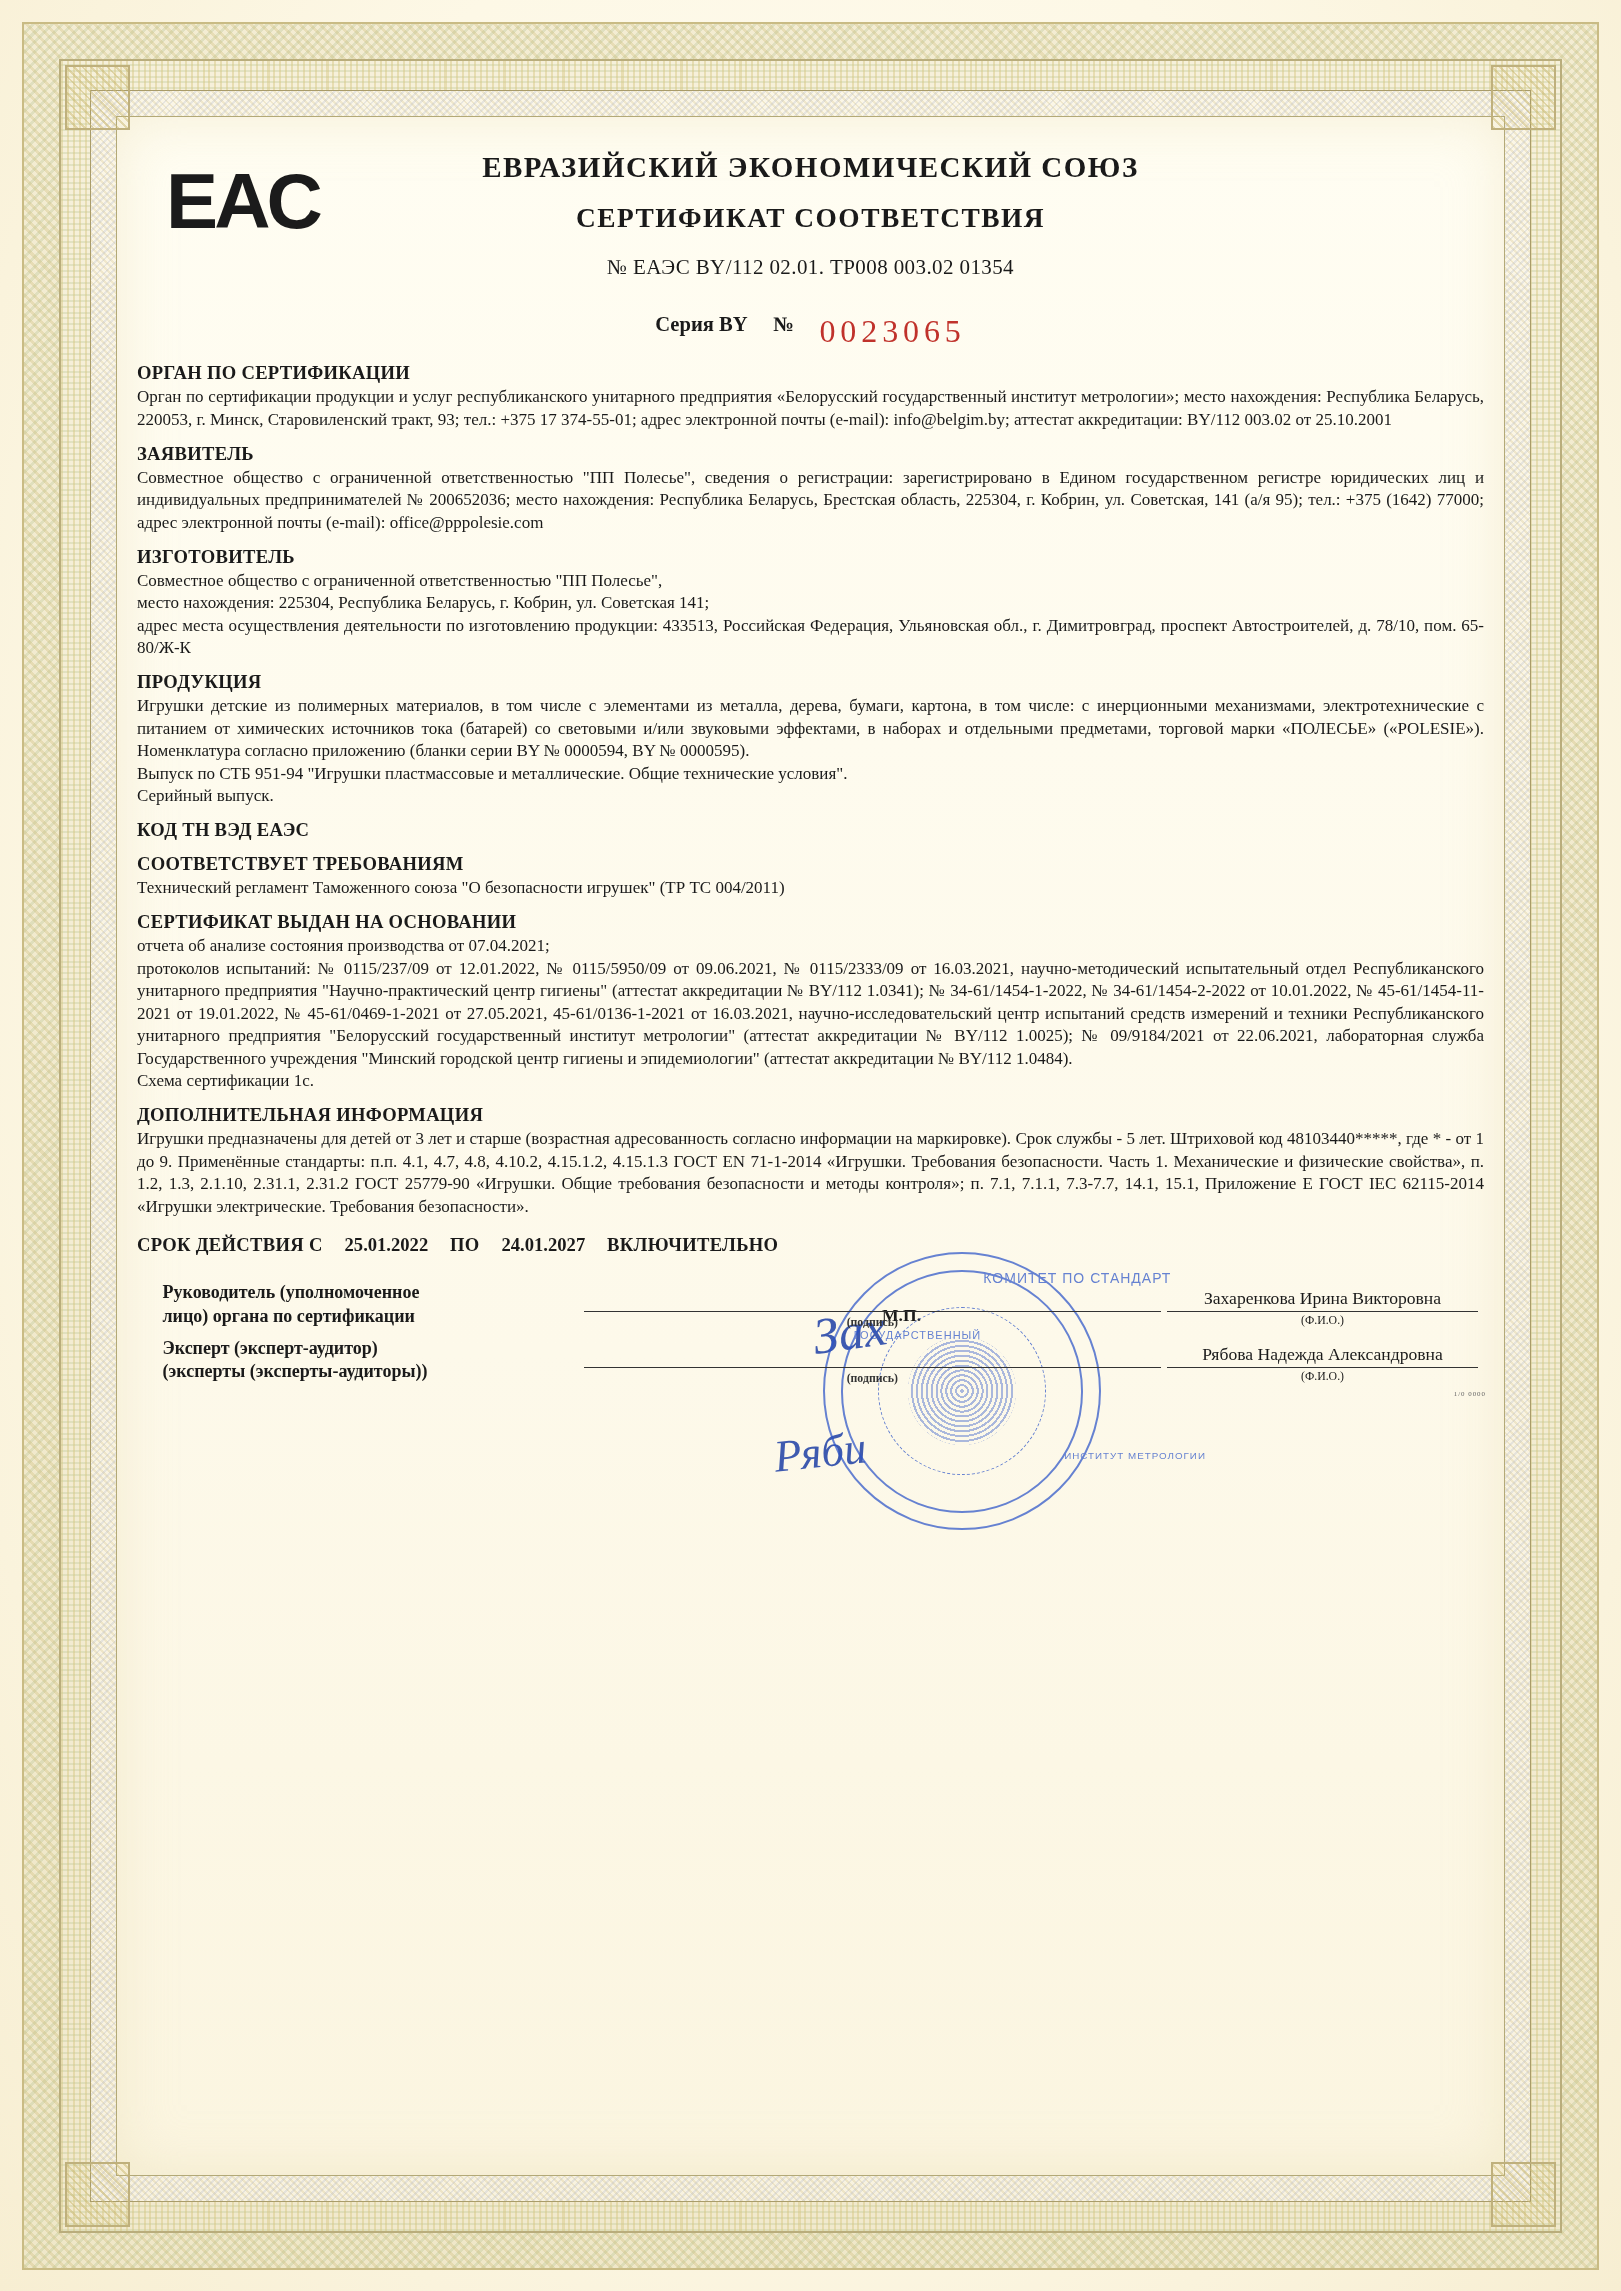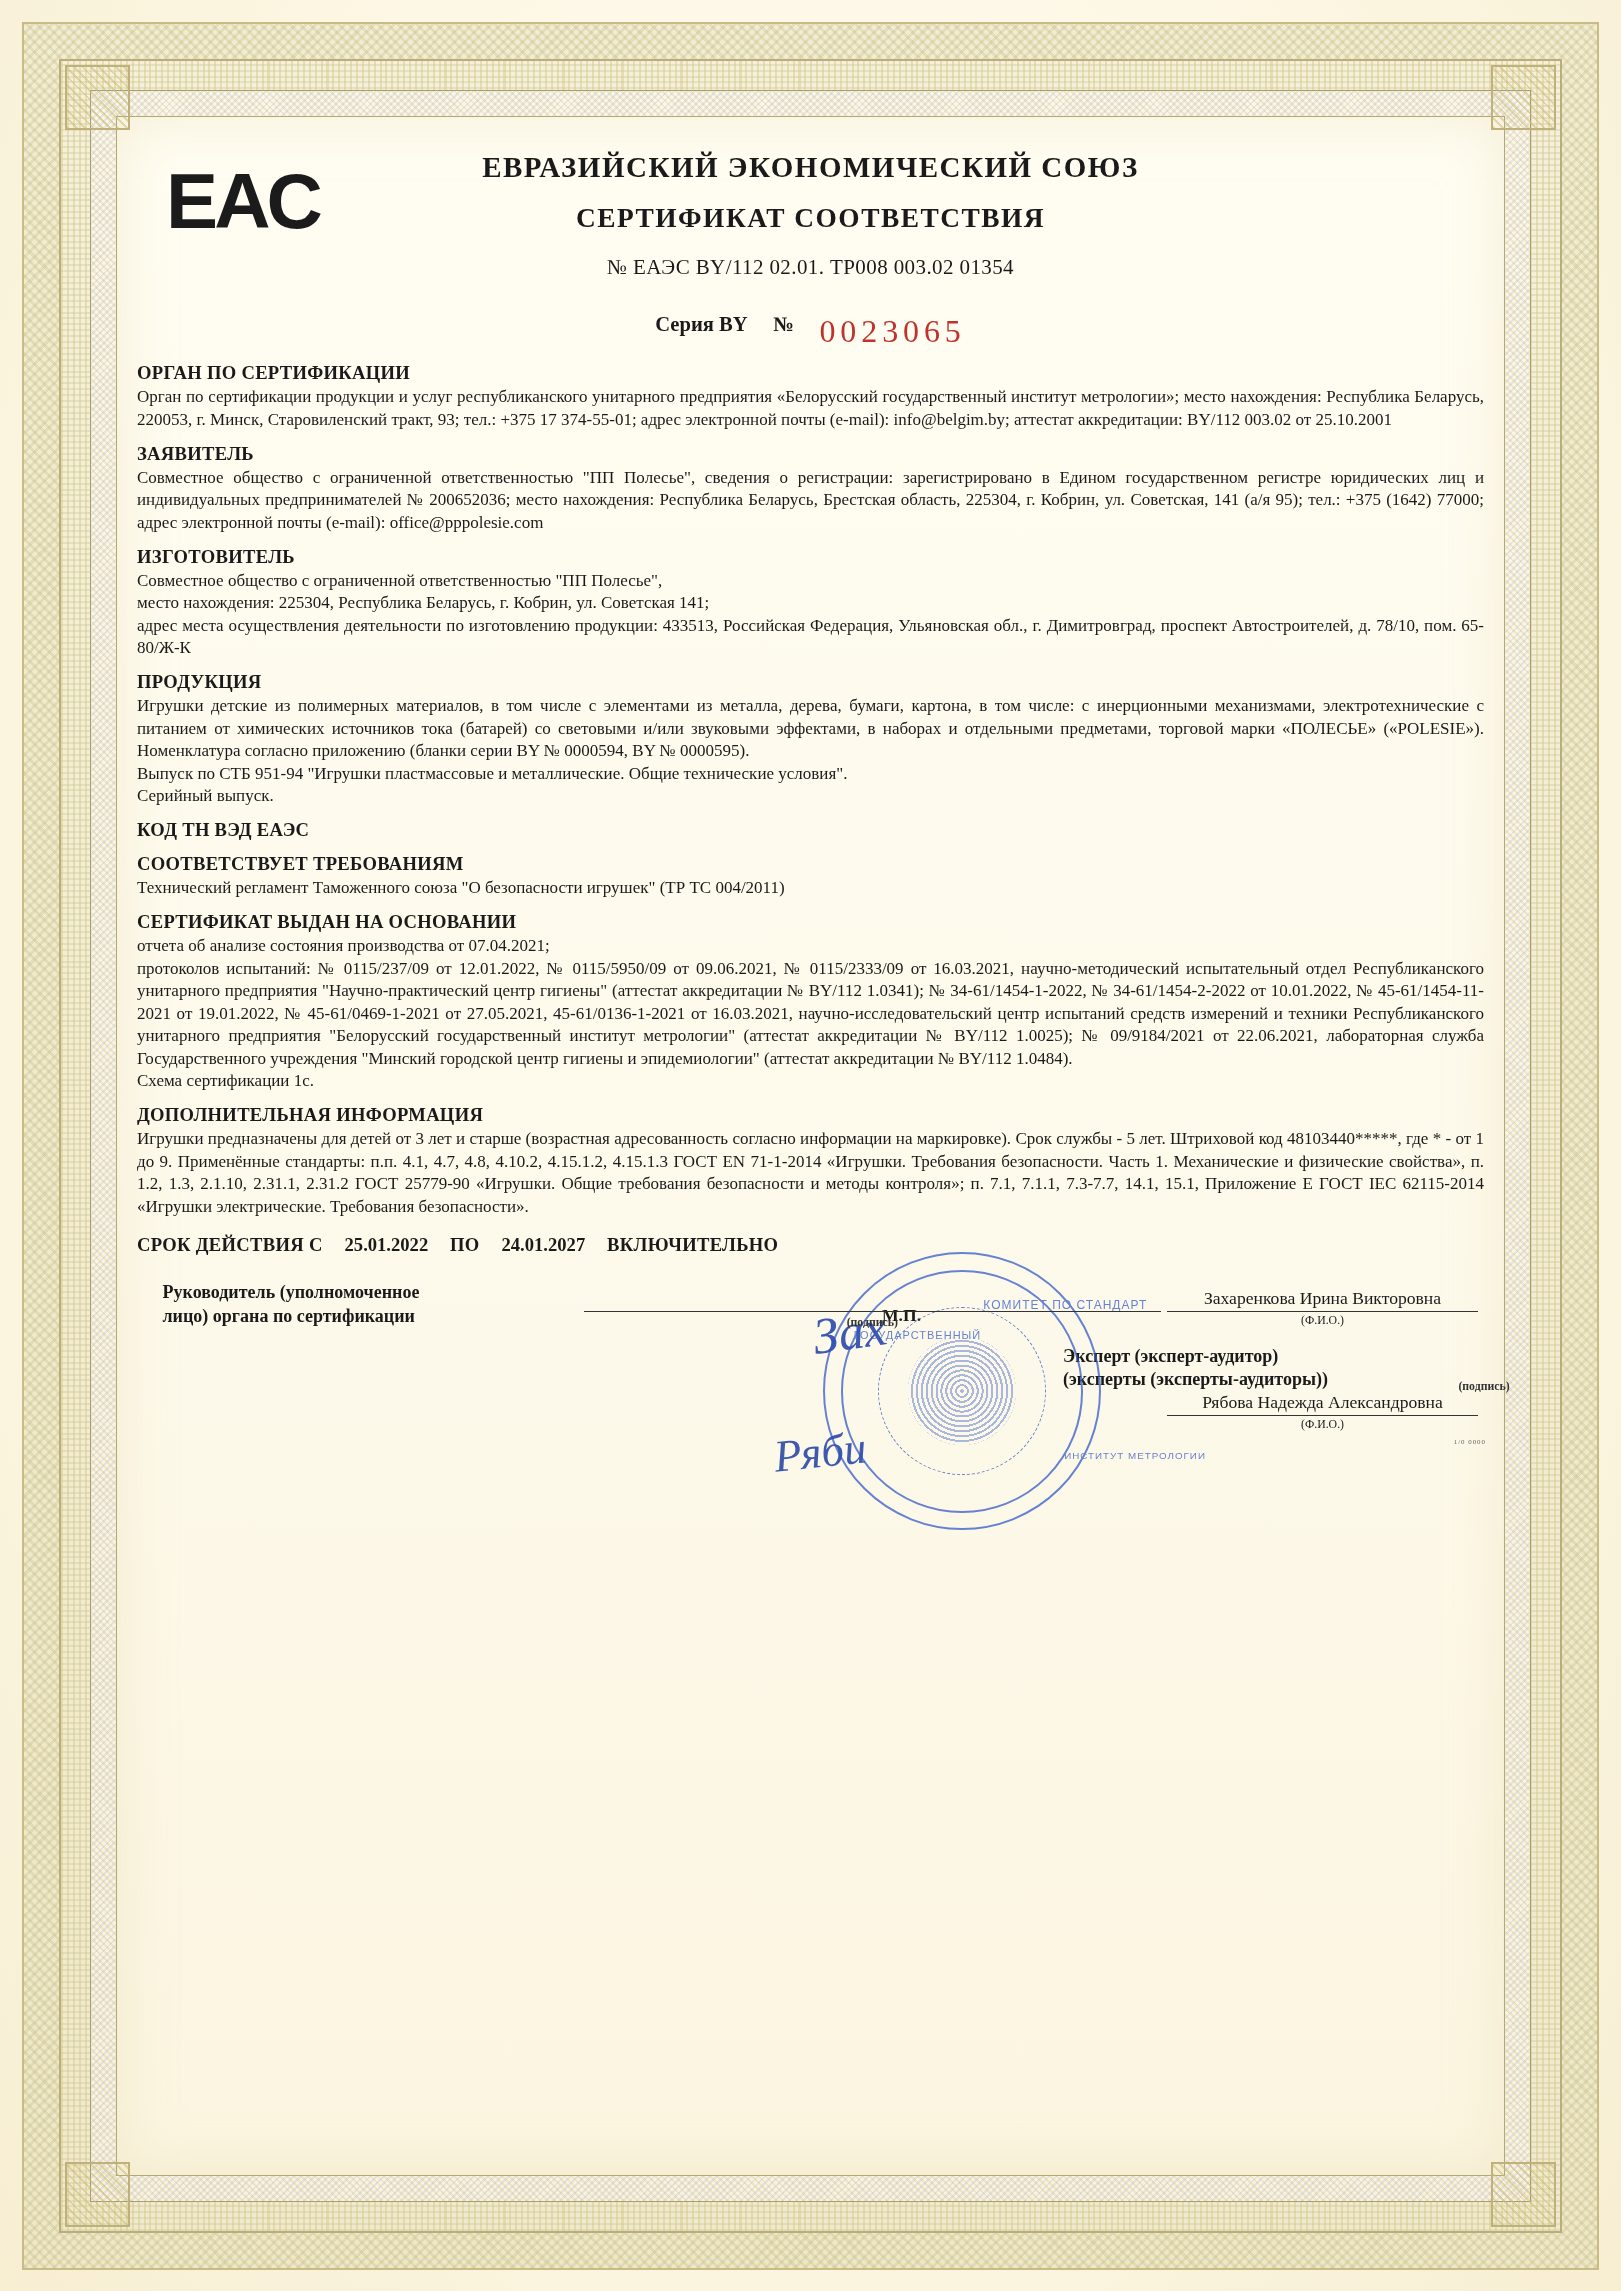--- a/index.html
+++ b/index.html
@@ -250,42 +250,42 @@
 
       <div class="mp">М.П.</div>
 
       <div class="stroke stroke1">Зах</div>
       <div class="stroke stroke2">Ряби</div>
 
       <div class="stamp">
         <div class="stamp-core"></div>
         <div class="stamp-txt">
           <span style="transform:rotate(-60deg) translate(0,-125px) rotate(60deg);font-size:11px;">ГОСУДАРСТВЕННЫЙ</span>
-          <span style="transform:rotate(10deg) translate(0,-123px) rotate(-10deg);font-size:12px;margin-top:28px;">КОМИТЕТ ПО СТАНДАРТ</span>
+          <span style="transform:rotate(10deg) translate(0,-123px) rotate(-10deg);font-size:14px;">КОМИТЕТ ПО СТАНДАРТ</span>
           <span style="transform:rotate(120deg) translate(0,-118px) rotate(-120deg);font-size:9.8px;">ИНСТИТУТ МЕТРОЛОГИИ</span>
         </div>
       </div>
 
       <div class="sig-row">
         <div class="sig-left">
           <div>Руководитель (уполномоченное</div>
           <div>лицо) органа по сертификации</div>
         </div>
         <div class="sig-line">
           <div class="rule"></div>
           <div class="cap">(подпись)</div>
         </div>
         <div class="sig-name">
           <span class="nm">Захаренкова Ирина Викторовна</span>
           <div class="rule"></div>
           <div class="cap">(Ф.И.О.)</div>
         </div>
       </div>
 
-      <div class="sig-row" style="margin-top:17px;flex-direction:column;">
+      <div class="sig-row" style="margin-top:9px;">
         <div class="sig-left">
           <div>Эксперт (эксперт-аудитор)</div>
           <div>(эксперты (эксперты-аудиторы))</div>
         </div>
         <div class="sig-line">
           <div class="rule"></div>
           <div class="cap">(подпись)</div>
         </div>
         <div class="sig-name">
           <span class="nm">Рябова Надежда Александровна</span>

